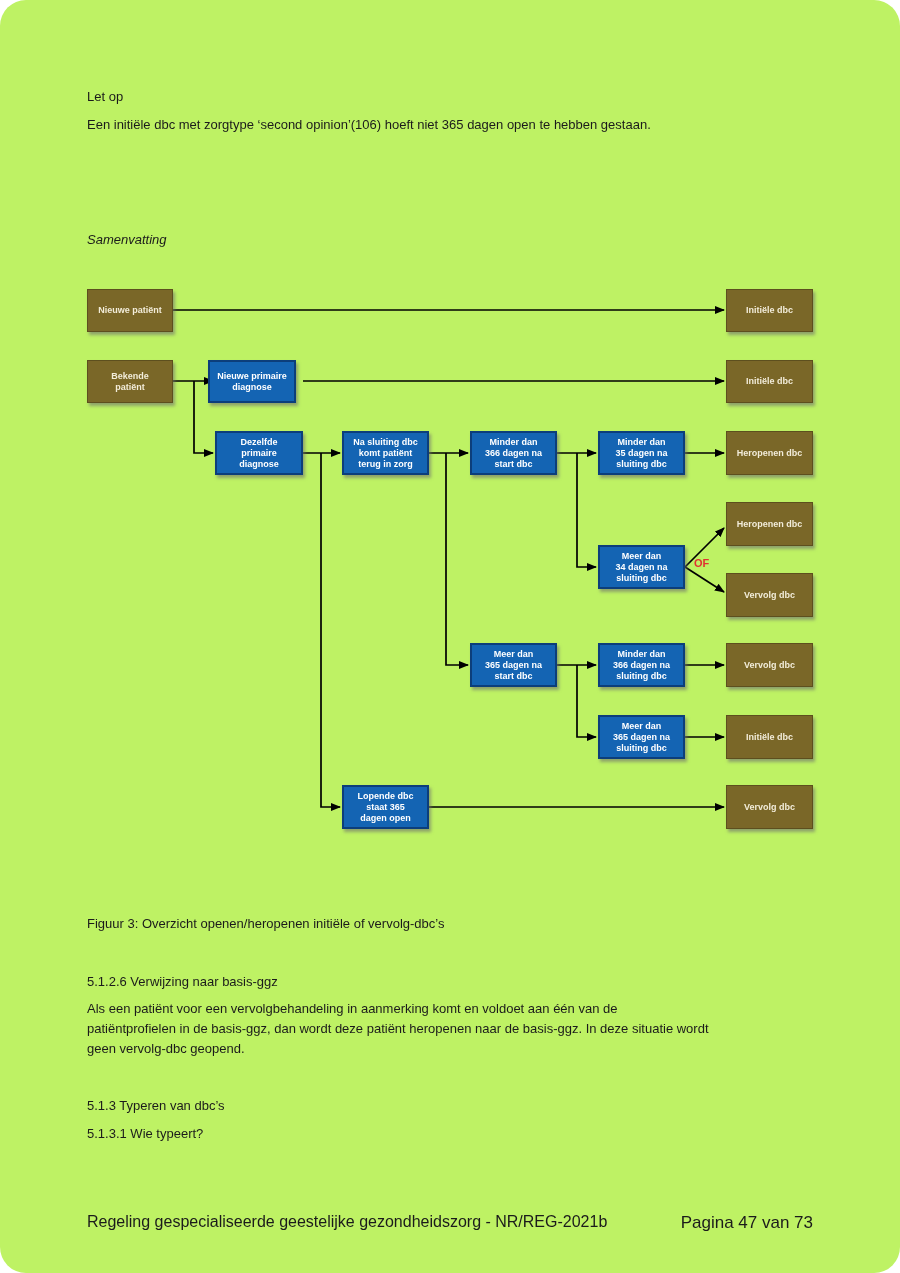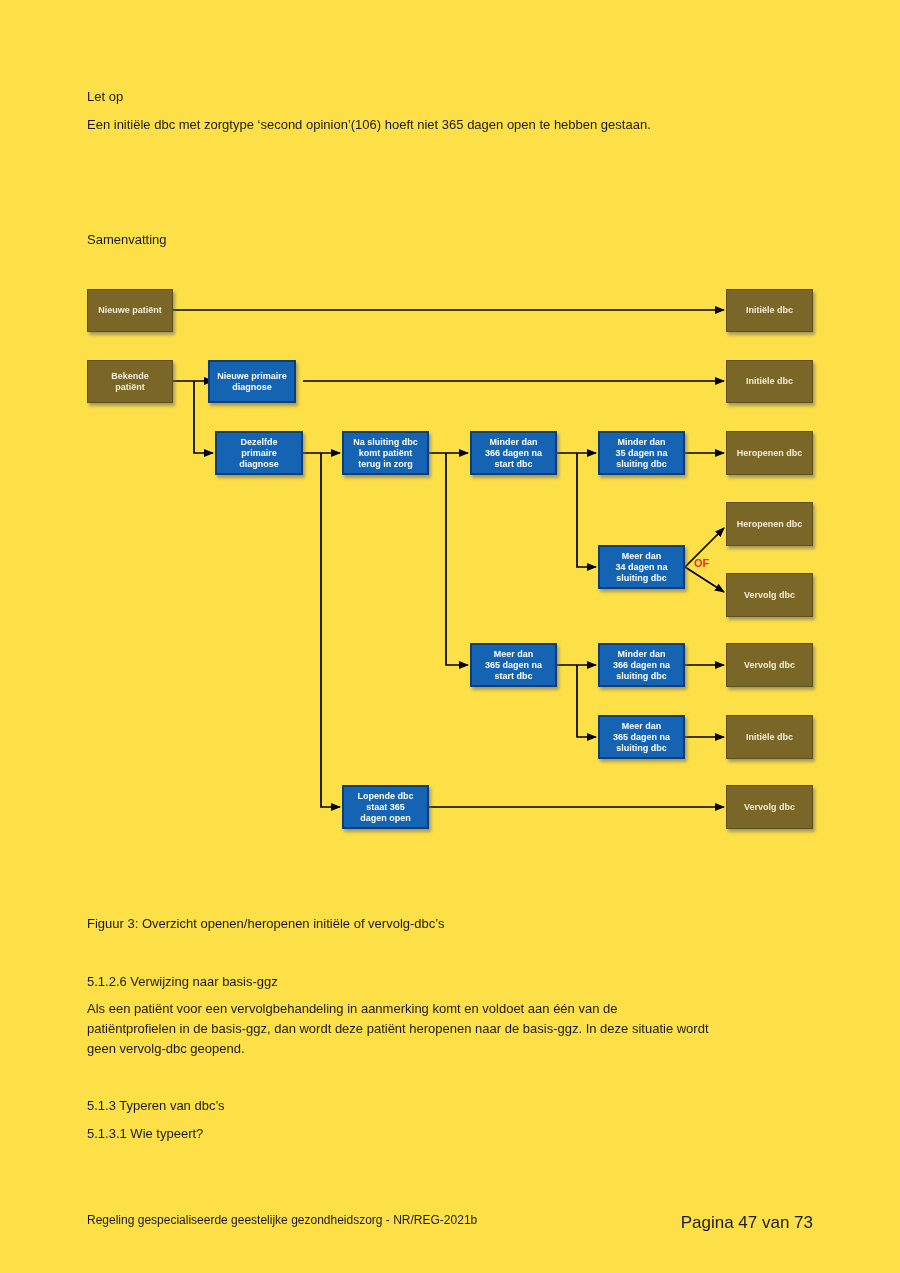--- a/index.html
+++ b/index.html
@@ -1,24 +1,24 @@
 <!DOCTYPE html>
 <html><head>
 <meta charset="utf-8">
 <style>
   html,body{margin:0;padding:0;background:#ffffff;}
   .page{
-    position:relative;width:900px;height:1273px;background:#fde047;
-    font-family:"Liberation Sans",sans-serif;color:#1b1b1b;overflow:hidden;
+    position:relative;width:900px;height:1273px;background:#bef264;
+    font-family:"Liberation Sans",sans-serif;color:#1b1b1b;overflow:hidden;border-radius:26px;
   }
   .txt{position:absolute;left:87px;font-size:13px;line-height:20px;white-space:nowrap;}
-  .italic{}
+  .italic{font-style:italic;}
   .para{white-space:normal;width:740px;}
   .para div{white-space:nowrap;}
-  .footer-left{position:absolute;left:87px;top:1213px;font-size:12px;}
+  .footer-left{position:absolute;left:87px;top:1213px;font-size:16px;}
   .footer-right{position:absolute;right:87px;top:1213px;font-size:17px;}
   .flowchart{position:absolute;left:0;top:0;width:900px;height:1273px;}
   .flowchart svg{position:absolute;left:0;top:0;}
   .flowchart svg polyline, .flowchart svg line{fill:none;stroke:#000;stroke-width:1.7;}
   .node{
     position:absolute;display:flex;align-items:center;justify-content:center;
     text-align:center;font-weight:bold;font-size:9px;line-height:11px;
     white-space:pre-line;box-sizing:border-box;padding:2px;
     box-shadow:2px 3px 3px rgba(110,110,110,0.6);
   }

